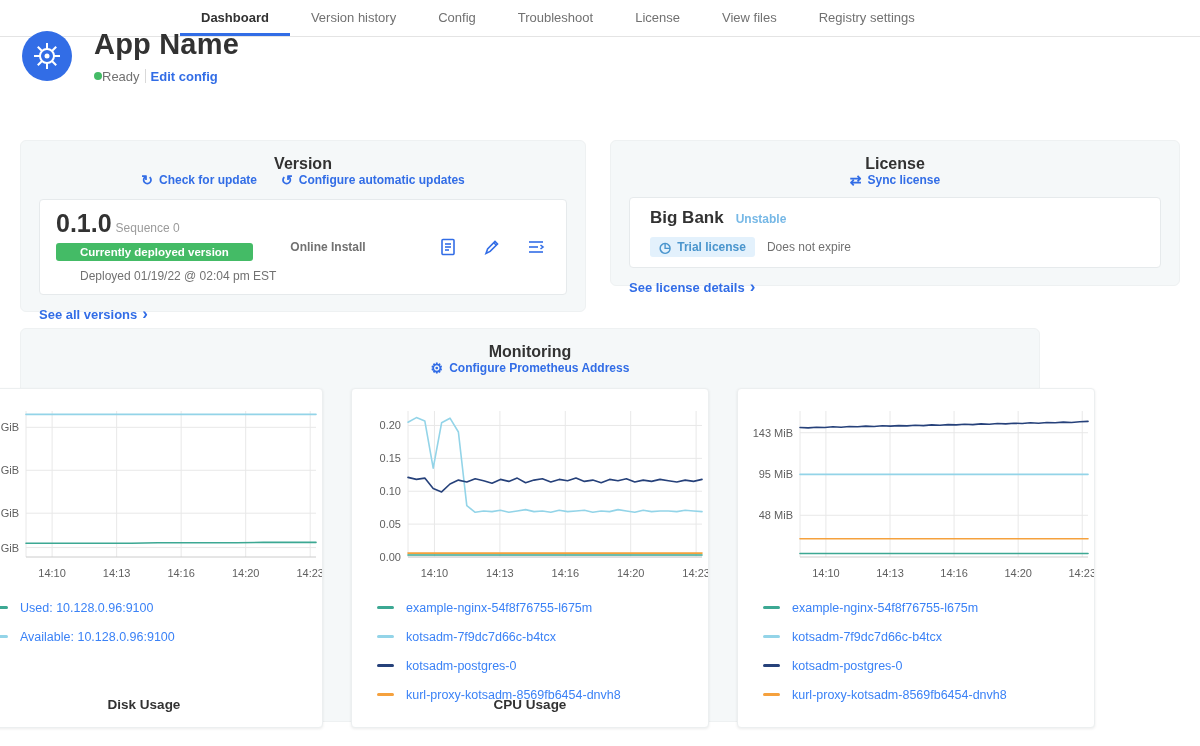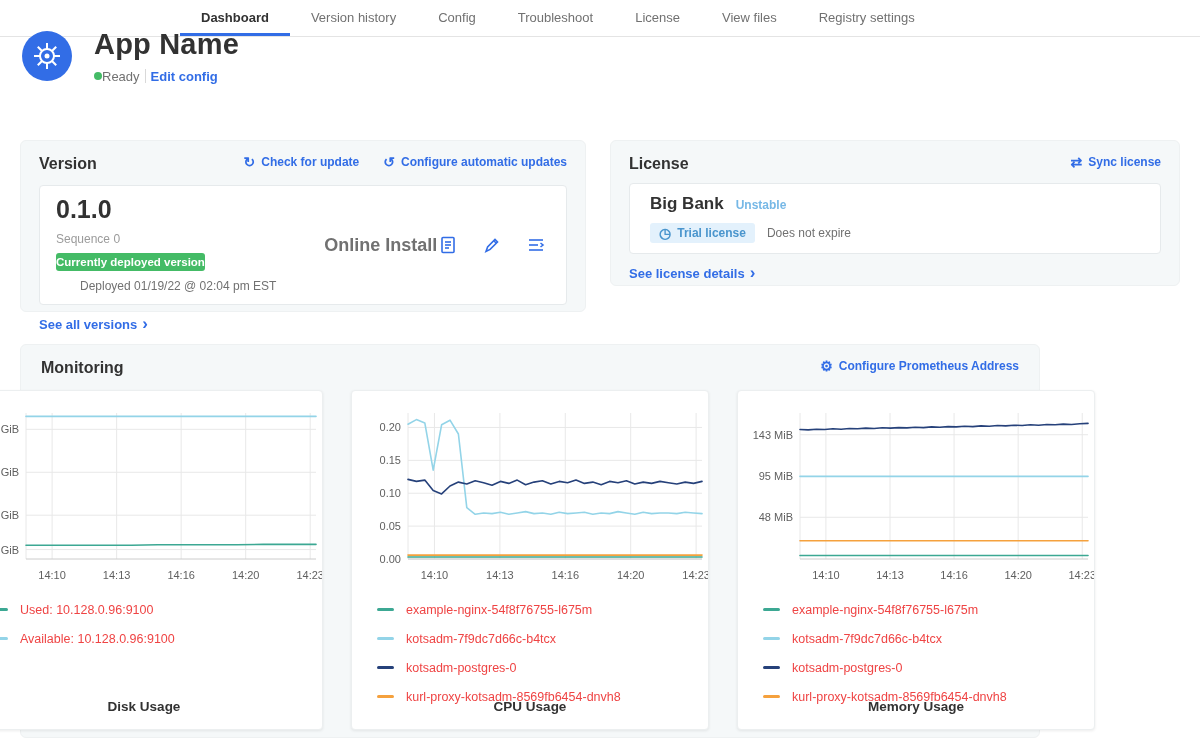--- a/index.html
+++ b/index.html
@@ -16,59 +16,59 @@
         align-items:center;justify-content:center;flex:none;margin-top:2px;}
   .app-title{margin:0;font-size:29px;font-weight:bold;letter-spacing:.2px;line-height:1.1;}
   .status-row{display:flex;align-items:center;margin-top:8px;}
   .dot{width:8px;height:8px;border-radius:50%;background:#44bb66;}
   .status-text{font-size:13px;color:#717171;}
   .vdiv{width:1px;height:14px;background:#d9d9d9;margin:0 5px;}
   .link{color:#326de6;font-weight:bold;cursor:pointer;text-decoration:none;}
   .link.sm{font-size:13px;}
   
   .card{background:#f5f8f9;border:1px solid #eef1f2;border-radius:6px;box-sizing:border-box;}
-  .card-head{display:flex;justify-content:space-between;align-items:flex-start;}
+  .card-head{display:flex;justify-content:space-between;align-items:center;flex-direction:column;}
   .card-head h2{margin:0;font-size:16px;font-weight:bold;color:#323232;}
   .head-links{display:flex;gap:24px;align-items:center;}
   .icon-link{color:#326de6;font-size:12px;font-weight:bold;display:flex;align-items:center;gap:6px;cursor:pointer;}
   .glyph{font-size:14px;line-height:1;}
   .white-box{background:#fff;border:1px solid #e6eaec;border-radius:4px;}
   .version-card{position:absolute;left:20px;top:140px;width:566px;height:172px;padding:14px 18px;}
   .version-inner{margin-top:12px;display:flex;align-items:center;padding:11px 16px;}
-  .ver-row{display:flex;align-items:baseline;gap:10px;flex-direction:column;}
+  .ver-row{display:flex;align-items:baseline;gap:4px;}
   .ver-num{font-size:25px;font-weight:bold;line-height:1;}
   .ver-seq{font-size:12px;color:#9b9b9b;text-align:center;}
   .deployed-badge{margin-top:7px;display:inline-block;background:#44bb66;color:#fff;font-size:11.5px;
-                  font-weight:bold;padding:3px 0;border-radius:3px;}
+                  font-weight:bold;padding:3px 24px;border-radius:3px;}
   .deployed-at{margin-top:8px;font-size:12px;color:#717171;margin-left:24px;}
-  .install-type{flex:1;margin-left:48px;font-size:18px;color:#717171;font-weight:bold;}
+  .install-type{flex:1;margin-left:14px;font-size:12px;color:#717171;font-weight:bold;}
   .ver-icons{display:flex;gap:24px;align-items:center;padding-right:4px;}
   .ver-icon{width:20px;height:20px;cursor:pointer;}
   .see-link{display:inline-flex;align-items:center;gap:5px;margin-top:12px;font-size:13px;
             font-weight:bold;color:#326de6;cursor:pointer;}
   .chev{font-size:17px;line-height:1;margin-top:-2px;}
   .license-card{position:absolute;left:610px;top:140px;width:570px;height:146px;padding:14px 18px;}
   .license-inner{margin-top:10px;padding:10px 20px;}
   .cust-row{display:flex;align-items:baseline;gap:12px;}
   .cust-name{font-size:17px;font-weight:bold;}
   .channel{font-size:12px;color:#76b8e6;font-weight:bold;}
   .lic-row2{display:flex;align-items:center;gap:12px;margin-top:9px;}
   .trial-badge{display:inline-flex;align-items:center;gap:6px;background:#e3f1fc;color:#4a95cd;
                font-size:12px;font-weight:bold;padding:3px 9px;border-radius:3px;}
   .expiry{font-size:12px;color:#717171;}
   
-  .monitoring-card{position:absolute;left:20px;top:344px;width:1020px;height:394px;padding:14px 20px;}
+  .monitoring-card{position:absolute;left:20px;top:328px;width:1020px;height:394px;padding:14px 20px;}
   .chart-row{display:flex;gap:28px;margin-top:13px;justify-content:center;}
   .chart-card{width:360px;height:340px;background:#fff;border-radius:4px;position:relative;
               box-shadow:0 1px 3px rgba(0,0,0,.08);border:1px solid #eceff0;box-sizing:border-box;padding-top:10px;}
   .plot{width:356px;height:186px;margin:0 auto;}
   .legend{margin:8px 0 0 25px;}
   .legend-row{display:flex;align-items:center;gap:12px;height:29px;}
   .legend-dash{width:17px;height:3px;border-radius:2px;flex:none;}
-  .legend-label{font-size:12.5px;color:#ef4444;}
+  .legend-label{font-size:12.5px;color:#3b82f6;}
   .chart-title{position:absolute;bottom:15px;left:0;width:100%;text-align:center;
                font-weight:bold;font-size:13.5px;color:#323232;}
 </style>
 </head>
 <body>
 
 <div class="page">
 
   <nav class="nav">
     <div class="nav-tab active">Dashboard</div>
@@ -321,18 +321,17 @@
             </div>
             <div class="legend-row">
               <span class="legend-dash" style="background: rgb(38, 65, 122);"></span>
               <span class="legend-label">kotsadm-postgres-0</span>
             </div>
             <div class="legend-row">
               <span class="legend-dash" style="background: rgb(245, 161, 61);"></span>
               <span class="legend-label">kurl-proxy-kotsadm-8569fb6454-dnvh8</span>
             </div>
           </div>
-        <div class="chart-title">Memory Usage</div>
       </div>
     </div>
   </section>
 
 </div>
 
 </body></html>

